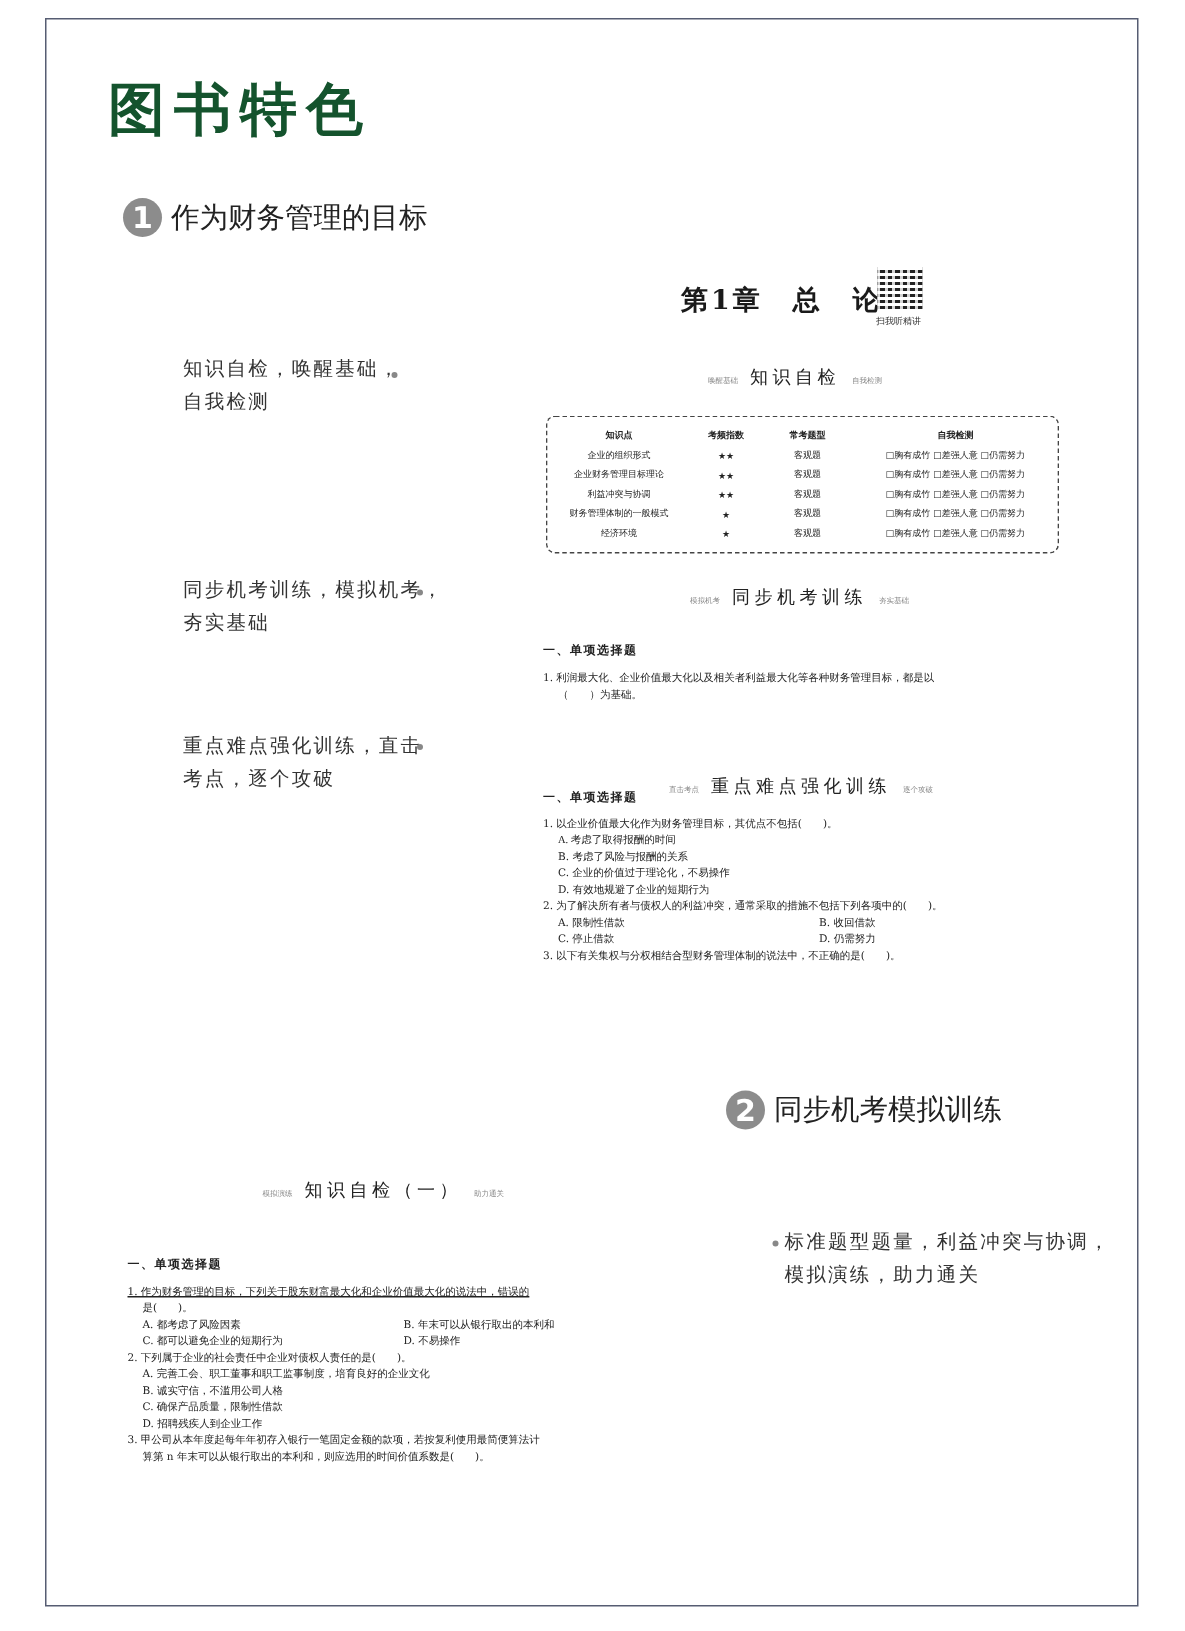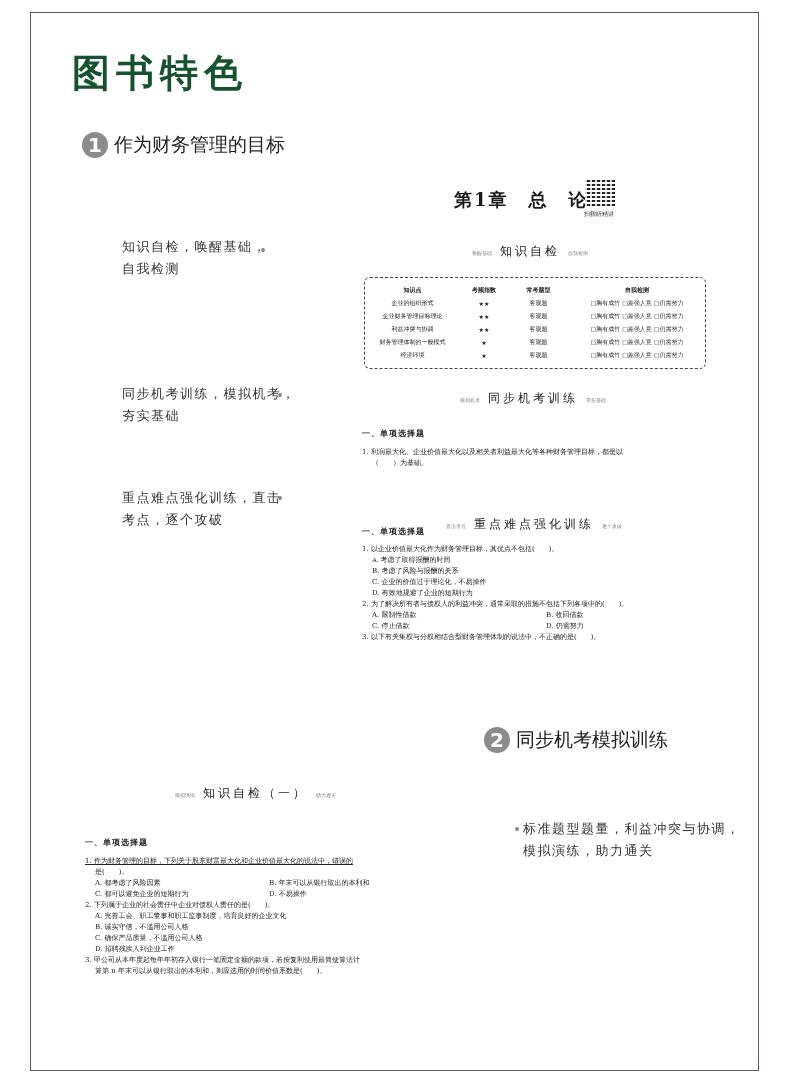--- a/index.html
+++ b/index.html
@@ -184,17 +184,17 @@
     <span>A. 都考虑了风险因素</span>
     <span>B. 年末可以从银行取出的本利和</span>
   </div>
   <div class="q-text opt-row" style="padding-left:10px;">
     <span>C. 都可以避免企业的短期行为</span>
     <span>D. 不易操作</span>
   </div>
   <div class="q-text">2. 下列属于企业的社会责任中企业对债权人责任的是(　　)。</div>
   <div class="q-text" style="padding-left:10px;">A. 完善工会、职工董事和职工监事制度，培育良好的企业文化</div>
   <div class="q-text" style="padding-left:10px;">B. 诚实守信，不滥用公司人格</div>
-  <div class="q-text" style="padding-left:10px;">C. 确保产品质量，不滥用公司人格</div>
+  <div class="q-text" style="padding-left:10px;">C. 确保产品质量，限制性借款</div>
   <div class="q-text" style="padding-left:10px;">D. 招聘残疾人到企业工作</div>
   <div class="q-text">3. 甲公司从本年度起每年年初存入银行一笔固定金额的款项，若按复利使用最简便算法计</div>
   <div class="q-text" style="padding-left:10px;">算第 n 年末可以从银行取出的本利和，则应选用的时间价值系数是(　　)。</div>
 </div>
 
 </body></html>

